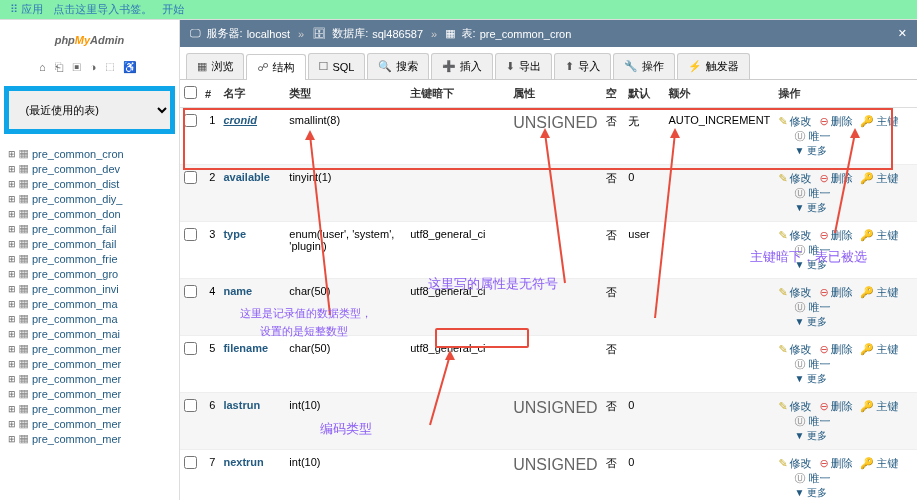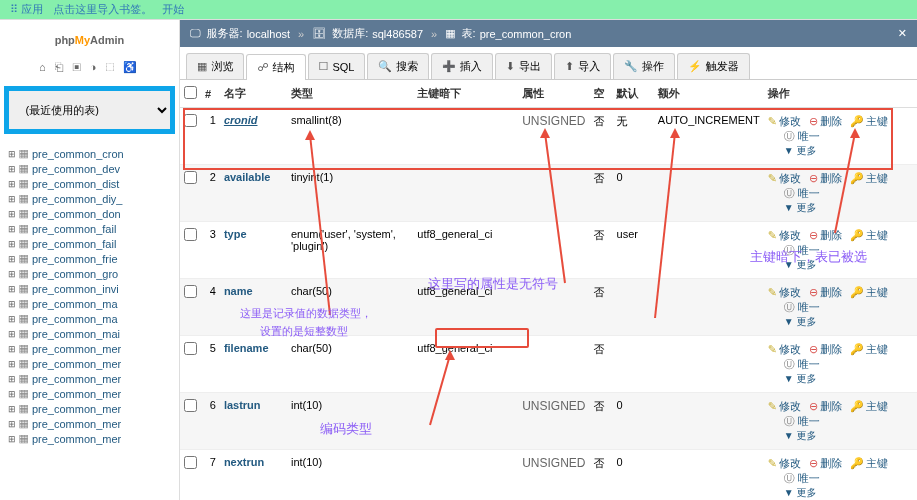--- a/index.html
+++ b/index.html
@@ -5,21 +5,21 @@
     * { margin: 0; padding: 0; box-sizing: border-box; font-family: "Microsoft YaHei", Arial, sans-serif; font-size: 11px; }
     body { width: 917px; height: 500px; overflow: hidden; background: #fff; position: relative; }
     
     .bookmark-bar { height: 20px; background: #86efac; border-bottom: 1px solid #ddd; padding: 2px 10px; color: #666; display: flex; align-items: center; gap: 10px; }
     .bookmark-bar span { color: #337ab7; cursor: pointer; }
     
     .container { display: flex; height: calc(100% - 20px); }
     
     .sidebar { width: 180px; background: #fff; border-right: 1px solid #ddd; display: flex; flex-direction: column; }
     .logo { padding: 8px; text-align: center; }
-    .logo-text { font-size: 18px; font-weight: bold; }
+    .logo-text { font-size: 18px; font-weight: bold; font-style: italic; }
     .logo-php { color: #666; }
     .logo-my { color: #ff9800; }
     .logo-admin { color: #666; }
     
     .sidebar-icons { text-align: center; padding: 4px; color: #666; letter-spacing: 3px; }
     
     .sidebar-select { width: 95%; margin: 8px auto; display: block; padding: 12px; border: 5px solid #0ea5e9; font-size: 11px; }
     
     .tree { flex: 1; overflow-y: auto; padding: 4px; }
     .tree-item { display: flex; align-items: center; padding: 1px 4px; color: #235a81; white-space: nowrap; cursor: pointer; font-size: 11px; }
@@ -53,21 +53,21 @@
     .col-type { width: 140px; }
     .col-collation { width: 110px; }
     .col-attr { width: 60px; }
     .col-null { width: 24px; }
     .col-default { width: 44px; }
     .col-extra { width: 110px; }
     .col-ops { width: 180px; }
     
     .fname { font-weight: bold; color: #235a81; }
     .fname.u { text-decoration: underline; font-style: italic; }
-    .unsigned { color: #666; font-size: 12px; text-align: right; }
+    .unsigned { color: #666; font-size: 16px; text-align: right; }
     .op-link { color: #235a81; cursor: pointer; display: inline-flex; align-items: center; gap: 2px; margin-right: 8px; }
     .op-key { color: #235a81; cursor: pointer; display: inline-flex; align-items: center; gap: 2px; }
     .op-key .k { color: #c9b037; }
     .op-unique { color: #235a81; cursor: pointer; display: inline-block; margin-left: 16px; }
     .op-unique .u { color: #888; }
     .more { color: #235a81; cursor: pointer; margin-left: 16px; font-size: 10px; }
     .op-edit-ico { color: #c9b037; }
     .op-del-ico { color: #d9534f; }
     
     

